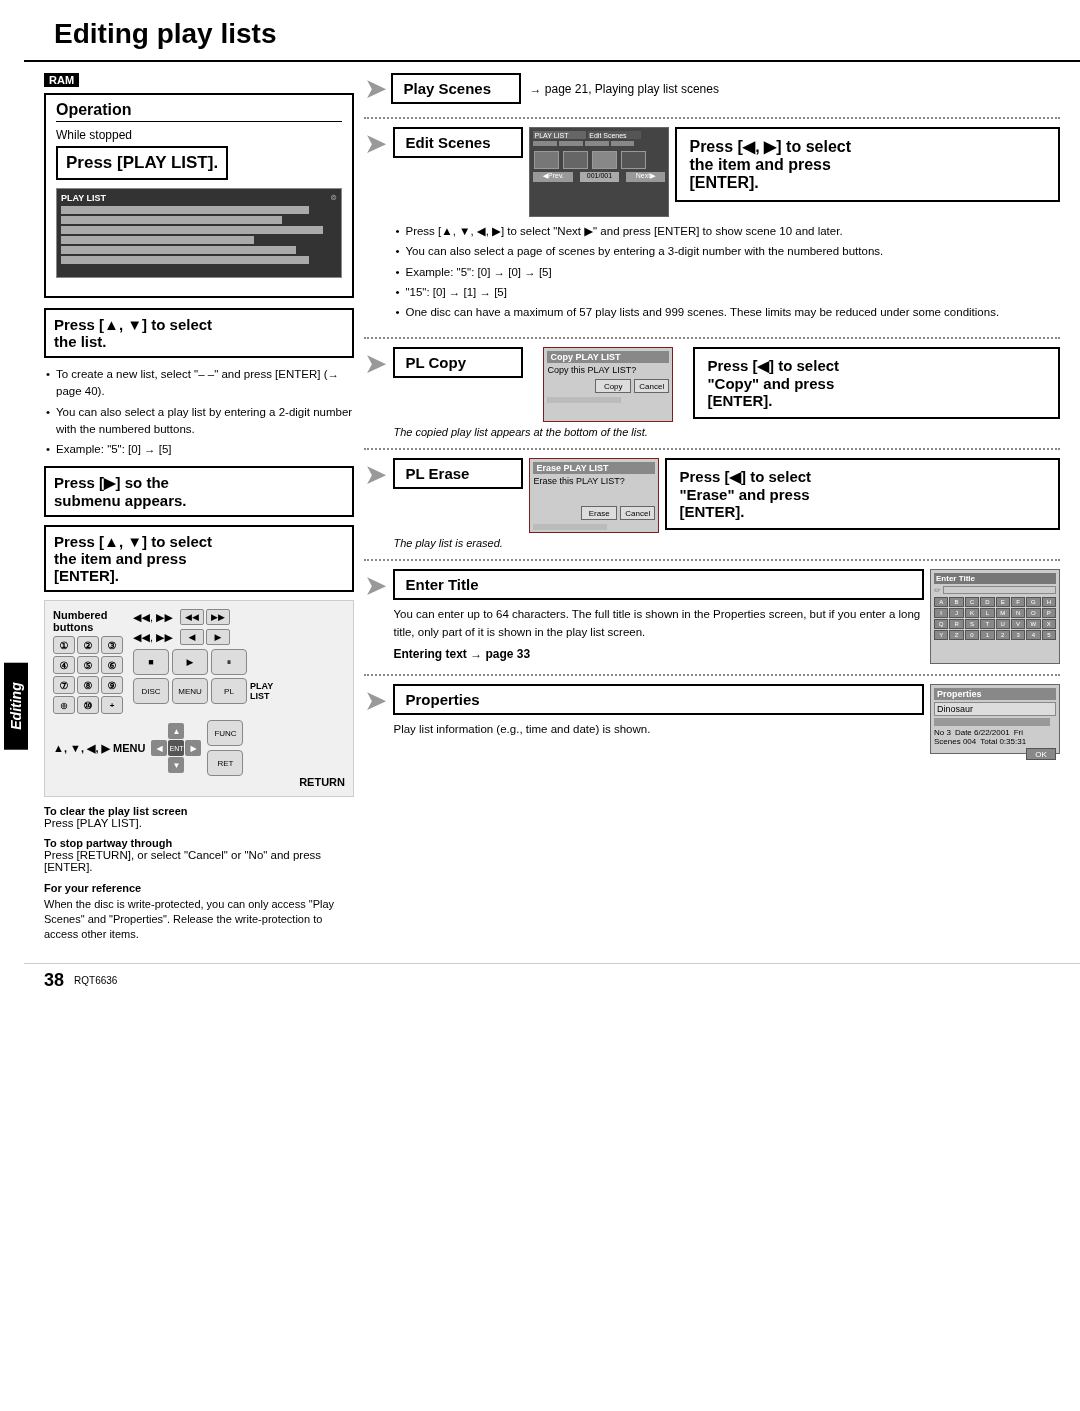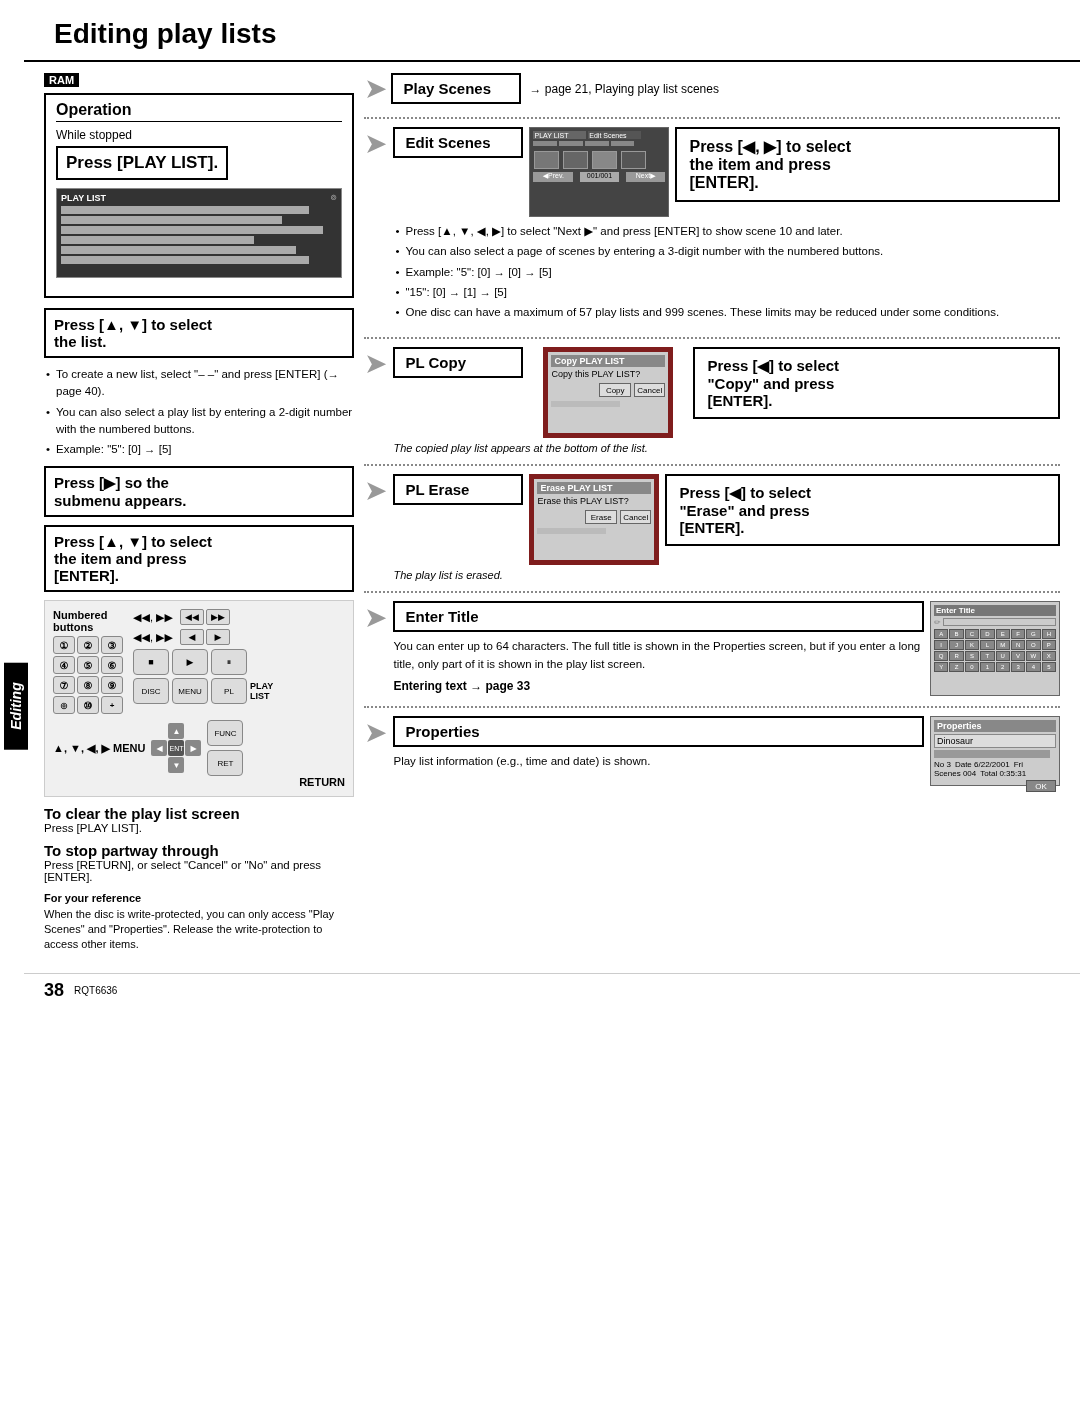--- a/index.html
+++ b/index.html
@@ -252,21 +252,21 @@
       text-align: right;
     }
 
     .to-clear-section {
       margin-top: 8px;
       font-size: 11.5px;
     }
 
     .to-clear-section .section-title {
       font-weight: bold;
-      font-size: 15px;
+      font-size: 11px;
     }
 
     .for-reference {
       font-size: 11px;
       margin-top: 8px;
       line-height: 1.4;
     }
 
     .for-reference .ref-title {
       font-weight: bold;
@@ -376,23 +376,23 @@
     }
 
     .right-bullets li::before {
       content: "•";
       position: absolute;
       left: 0;
     }
 
     .pl-copy-screen {
       width: 130px;
-      height: 91px;
+      height: 75px;
       background: #ccc;
-      border: 5px solid #7f1d1d;
+      border: 1px solid #7f1d1d;
       flex-shrink: 0;
       padding: 3px;
     }
 
     .pl-screen-title {
       font-size: 9px;
       font-weight: bold;
       background: #888;
       color: #fff;
       padding: 1px 3px;
@@ -732,21 +732,21 @@
       <div style="display:flex; gap:6px; margin-bottom:2px; align-items:flex-start;">
         <div style="font-size:28px; color:#999;">➤</div>
         <div style="flex:1;">
           <div style="display:flex; gap:6px; align-items:flex-start;">
             <div class="feature-box">
               <span>PL Erase</span>
             </div>
 
             <div class="pl-copy-screen">
               <div class="pl-screen-title">Erase PLAY LIST</div>
-              <div style="font-size:9px; margin-bottom:4px;">Erase this PLAY LIST?</div>
+              <div style="font-size:9px; margin-bottom:20px;">Erase this PLAY LIST?</div>
               <div class="pl-screen-btn-row">
                 <div class="pl-screen-btn">Erase</div>
                 <div class="pl-screen-btn">Cancel</div>
               </div>
               <div style="height:6px; background:#bbb; width:60%; margin-top:4px;"></div>
             </div>
 
             <div class="action-box">
               <div style="font-size:15px; font-weight:bold;">Press [◀] to select</div>
               <div style="font-size:15px; font-weight:bold;">"Erase" and press</div>

